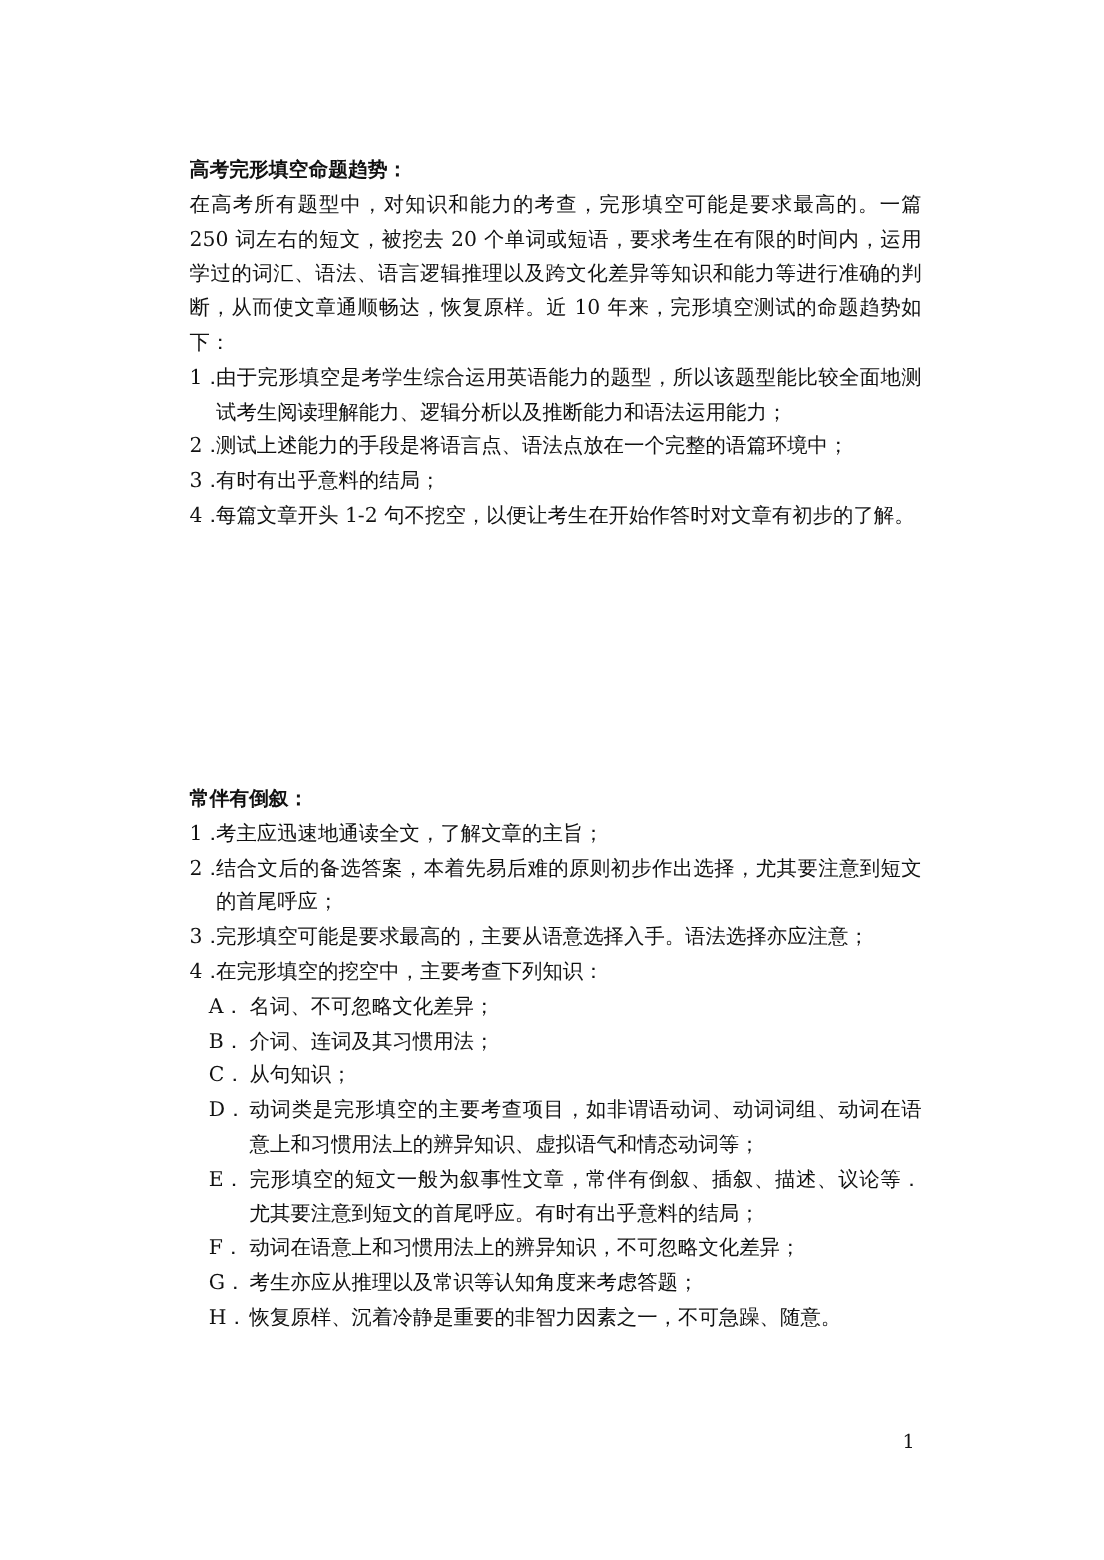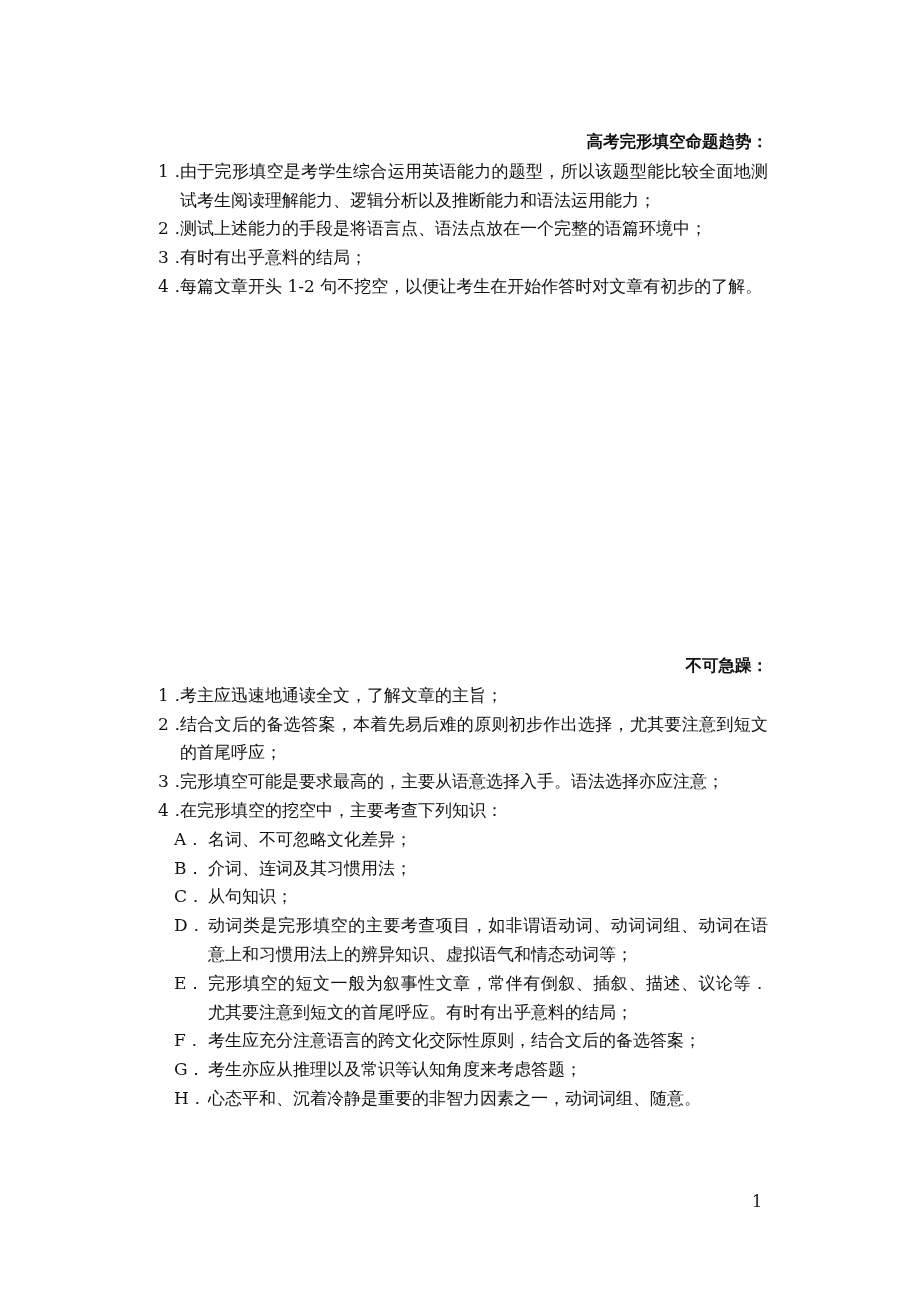--- a/index.html
+++ b/index.html
@@ -1,55 +1,56 @@
 <!DOCTYPE html>
 <html><head>
 <meta charset="utf-8">
 <style>
   html, body { margin: 0; padding: 0; background: #ffffff; }
   body { width: 920px; height: 1300px; position: relative; overflow: hidden;
          font-family: "DejaVu Serif", "Liberation Serif", serif; color: #111; }
   .page { position: absolute; left: 0; top: 0; width: 920px; height: 1300px; background: #fff; }
   .block { position: absolute; left: 158px; width: 610px; font-size: 17px; line-height: 28.8px; }
-  .title { font-weight: bold; font-family: "DejaVu Sans", "Liberation Sans", sans-serif; font-size: 16.5px; text-align: right; }
+  .title { font-weight: bold; font-family: "DejaVu Sans", "Liberation Sans", sans-serif; font-size: 16.5px; }
   .para { text-align: justify; text-align-last: left; }
   .item { display: flex; }
   .num { width: 22px; flex: none; }
   .txt { flex: 1; }
   .sub { padding-left: 16px; }
   .sub .num { width: 34px; }
   .pagenum { position: absolute; left: 752px; top: 1192px; font-size: 16px; }
 </style>
 </head>
 <body>
 
 <div class="page">
 
   <div class="block" style="top:128px;">
     <div class="title">高考完形填空命题趋势：</div>
+    <div class="para">在高考所有题型中，对知识和能力的考查，完形填空可能是要求最高的。一篇 250 词左右的短文，被挖去 20 个单词或短语，要求考生在有限的时间内，运用学过的词汇、语法、语言逻辑推理以及跨文化差异等知识和能力等进行准确的判断，从而使文章通顺畅达，恢复原样。近 10 年来，完形填空测试的命题趋势如下：</div>
     <div class="item">
       <span class="num">1．</span>
       <span class="txt para">由于完形填空是考学生综合运用英语能力的题型，所以该题型能比较全面地测试考生阅读理解能力、逻辑分析以及推断能力和语法运用能力；</span>
     </div>
     <div class="item">
       <span class="num">2．</span>
       <span class="txt para">测试上述能力的手段是将语言点、语法点放在一个完整的语篇环境中；</span>
     </div>
     <div class="item">
       <span class="num">3．</span>
       <span class="txt para">有时有出乎意料的结局；</span>
     </div>
     <div class="item">
       <span class="num">4．</span>
       <span class="txt para">每篇文章开头 1-2 句不挖空，以便让考生在开始作答时对文章有初步的了解。</span>
     </div>
   </div>
 
   <div class="block" style="top:652px;">
-    <div class="title">不可急躁：</div>
+    <div class="title">常伴有倒叙：</div>
     <div class="item">
       <span class="num">1．</span>
       <span class="txt para">考主应迅速地通读全文，了解文章的主旨；</span>
     </div>
     <div class="item">
       <span class="num">2．</span>
       <span class="txt para">结合文后的备选答案，本着先易后难的原则初步作出选择，尤其要注意到短文的首尾呼应；</span>
     </div>
     <div class="item">
       <span class="num">3．</span>
@@ -75,27 +76,27 @@
       <div class="item">
         <span class="num">D．</span>
         <span class="txt para">动词类是完形填空的主要考查项目，如非谓语动词、动词词组、动词在语意上和习惯用法上的辨异知识、虚拟语气和情态动词等；</span>
       </div>
       <div class="item">
         <span class="num">E．</span>
         <span class="txt para">完形填空的短文一般为叙事性文章，常伴有倒叙、插叙、描述、议论等．尤其要注意到短文的首尾呼应。有时有出乎意料的结局；</span>
       </div>
       <div class="item">
         <span class="num">F．</span>
-        <span class="txt para">考生应充分注意语言的跨文化交际性原则，结合文后的备选答案；</span>
+        <span class="txt para">动词在语意上和习惯用法上的辨异知识，不可忽略文化差异；</span>
       </div>
       <div class="item">
         <span class="num">G．</span>
         <span class="txt para">考生亦应从推理以及常识等认知角度来考虑答题；</span>
       </div>
       <div class="item">
         <span class="num">H．</span>
-        <span class="txt para">心态平和、沉着冷静是重要的非智力因素之一，动词词组、随意。</span>
+        <span class="txt para">恢复原样、沉着冷静是重要的非智力因素之一，不可急躁、随意。</span>
       </div>
     </div>
   </div>
 
   <div class="pagenum">1</div>
 </div>
 
 </body></html>

